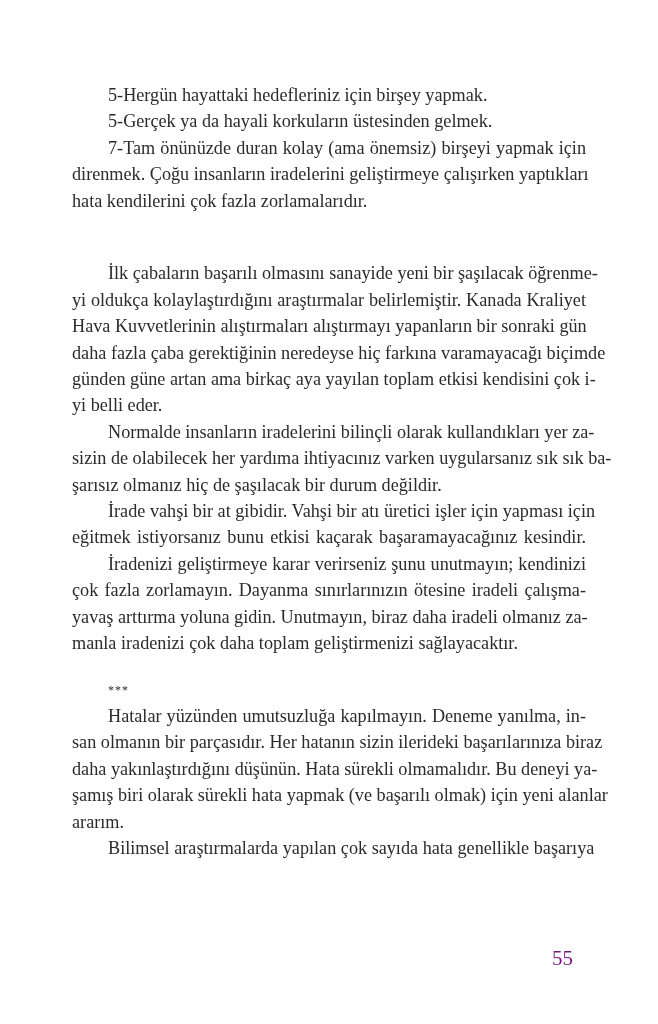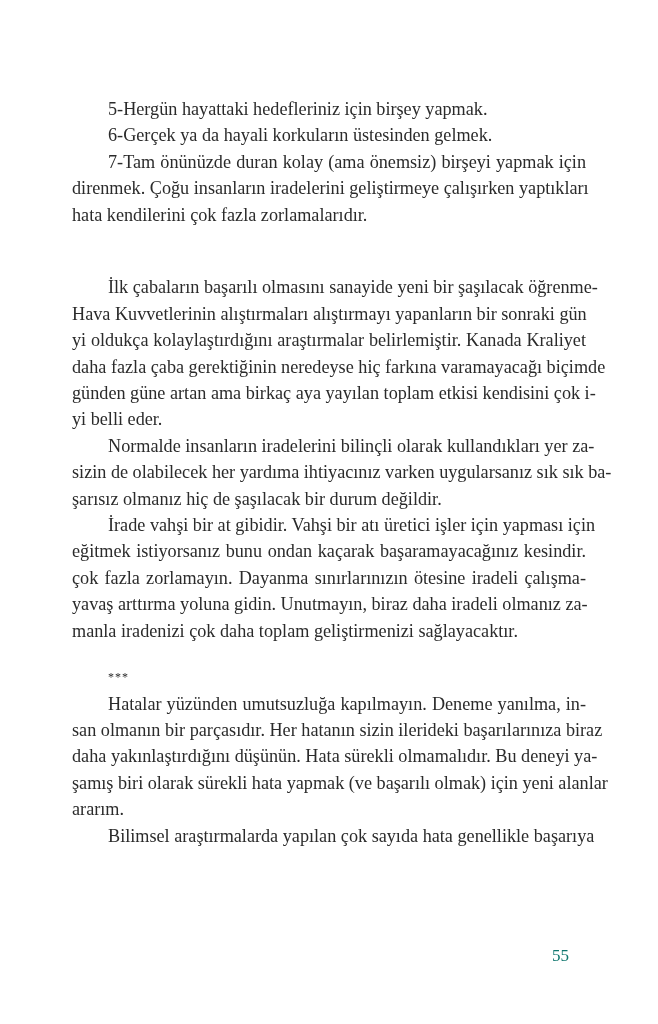--- a/index.html
+++ b/index.html
@@ -1,73 +1,74 @@
 <!DOCTYPE html>
 <html><head>
 <meta charset="utf-8">
 <style>
   html, body { margin: 0; padding: 0; }
   body {
     width: 658px; height: 1024px; background: #ffffff; position: relative; overflow: hidden;
     font-family: "Liberation Serif", "DejaVu Serif", serif; color: #2b2b2b;
   }
-  .page { position: absolute; left: 72px; top: 96px; width: 514px; }
+  .page { position: absolute; left: 72px; top: 82px; width: 514px; }
   .p {
     margin: 0; font-size: 18.2px; line-height: 26.4px; text-align: justify;
     text-indent: 36px; hyphens: manual;
   }
   .line { display: block; text-align: justify; text-align-last: justify; white-space: nowrap; }
   .line.last { text-align-last: left; }
   .gap { height: 26.4px; }
   .stars { margin: 0; padding-left: 36px; font-size: 12px; line-height: 26.4px; letter-spacing: 1px; }
   .pagenum {
-    position: absolute; left: 552px; top: 946px; font-size: 17px; color: #0f766e;
+    position: absolute; left: 552px; top: 946px; font-size: 21px; color: #701a75;
   }
 </style>
 </head>
 <body>
 
 <div class="page">
 
   <p class="p">
     <span class="line last">5-Hergün hayattaki hedefleriniz için birşey yapmak.</span>
   </p>
   <p class="p">
-    <span class="line last">6-Gerçek ya da hayali korkuların üstesinden gelmek.</span>
+    <span class="line last">5-Gerçek ya da hayali korkuların üstesinden gelmek.</span>
   </p>
   <div class="p" style="text-indent:0">
     <span class="line" style="padding-left:36px">7-Tam önünüzde duran kolay (ama önemsiz) birşeyi yapmak için</span>
     <span class="line">direnmek. Çoğu insanların iradelerini geliştirmeye çalışırken yaptıkları</span>
     <span class="line last">hata kendilerini çok fazla zorlamalarıdır.</span>
   </div>
 
   <div class="gap"></div>
   <div class="gap" style="height:20px"></div>
 
   <div class="p" style="text-indent:0">
     <span class="line" style="padding-left:36px">İlk çabaların başarılı olmasını sanayide yeni bir şaşılacak öğrenme-</span>
+    <span class="line">yi oldukça kolaylaştırdığını araştırmalar belirlemiştir. Kanada Kraliyet</span>
     <span class="line">Hava Kuvvetlerinin alıştırmaları alıştırmayı yapanların bir sonraki gün</span>
-    <span class="line">yi oldukça kolaylaştırdığını araştırmalar belirlemiştir. Kanada Kraliyet</span>
     <span class="line">daha fazla çaba gerektiğinin neredeyse hiç farkına varamayacağı biçimde</span>
     <span class="line">günden güne artan ama birkaç aya yayılan toplam etkisi kendisini çok i-</span>
     <span class="line last">yi belli eder.</span>
   </div>
 
   <div class="p" style="text-indent:0">
     <span class="line" style="padding-left:36px">Normalde insanların iradelerini bilinçli olarak kullandıkları yer za-</span>
     <span class="line">sizin de olabilecek her yardıma ihtiyacınız varken uygularsanız sık sık ba-</span>
     <span class="line last">şarısız olmanız hiç de şaşılacak bir durum değildir.</span>
   </div>
 
   <div class="p" style="text-indent:0">
     <span class="line" style="padding-left:36px">İrade vahşi bir at gibidir. Vahşi bir atı üretici işler için yapması için</span>
-    <span class="line">eğitmek istiyorsanız bunu ondan kaçarak başaramayacağınız kesindir.</span>
+    <span class="line">eğitmek istiyorsanız bunu etkisi kaçarak başaramayacağınız kesindir.</span>
   </div>
 
   <div class="p" style="text-indent:0">
+    <span class="line" style="padding-left:36px">İradenizi geliştirmeye karar verirseniz şunu unutmayın; kendinizi</span>
     <span class="line">çok fazla zorlamayın. Dayanma sınırlarınızın ötesine iradeli çalışma-</span>
     <span class="line">yavaş arttırma yoluna gidin. Unutmayın, biraz daha iradeli olmanız za-</span>
     <span class="line last">manla iradenizi çok daha toplam geliştirmenizi sağlayacaktır.</span>
   </div>
 
   <div class="gap" style="height:20px"></div>
 
   <p class="stars">***</p>
 
   <div class="p" style="text-indent:0">

